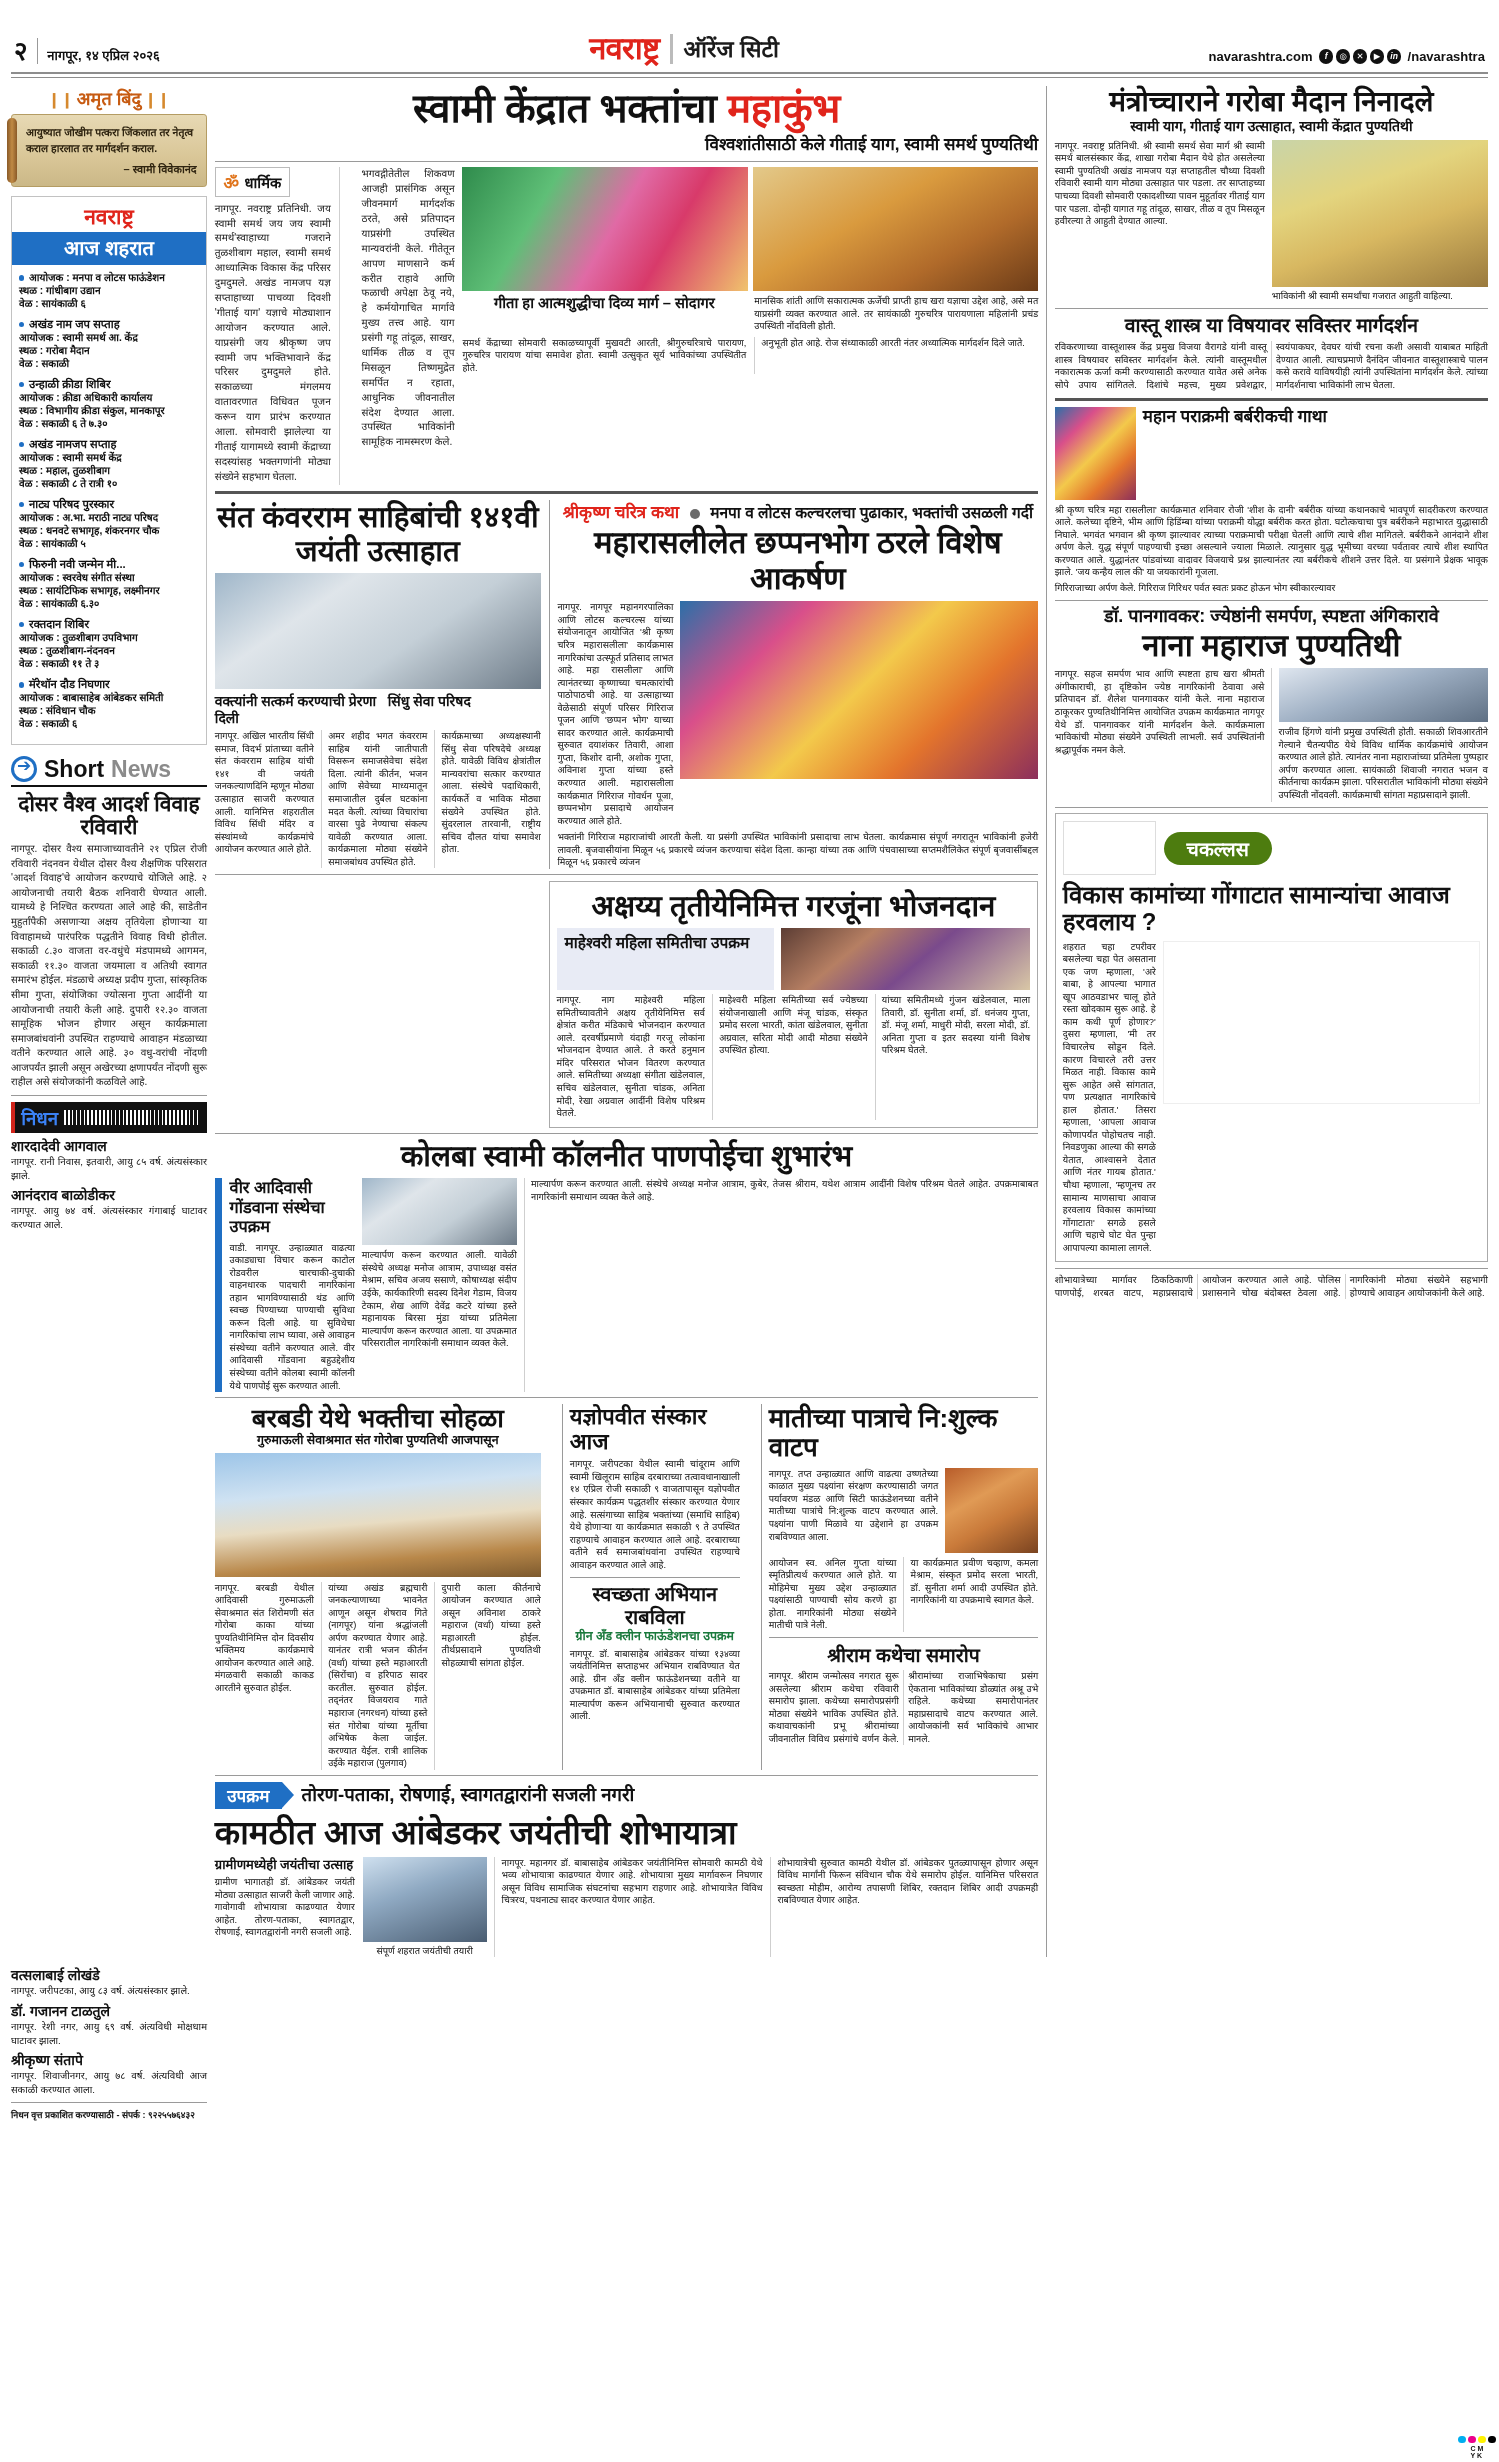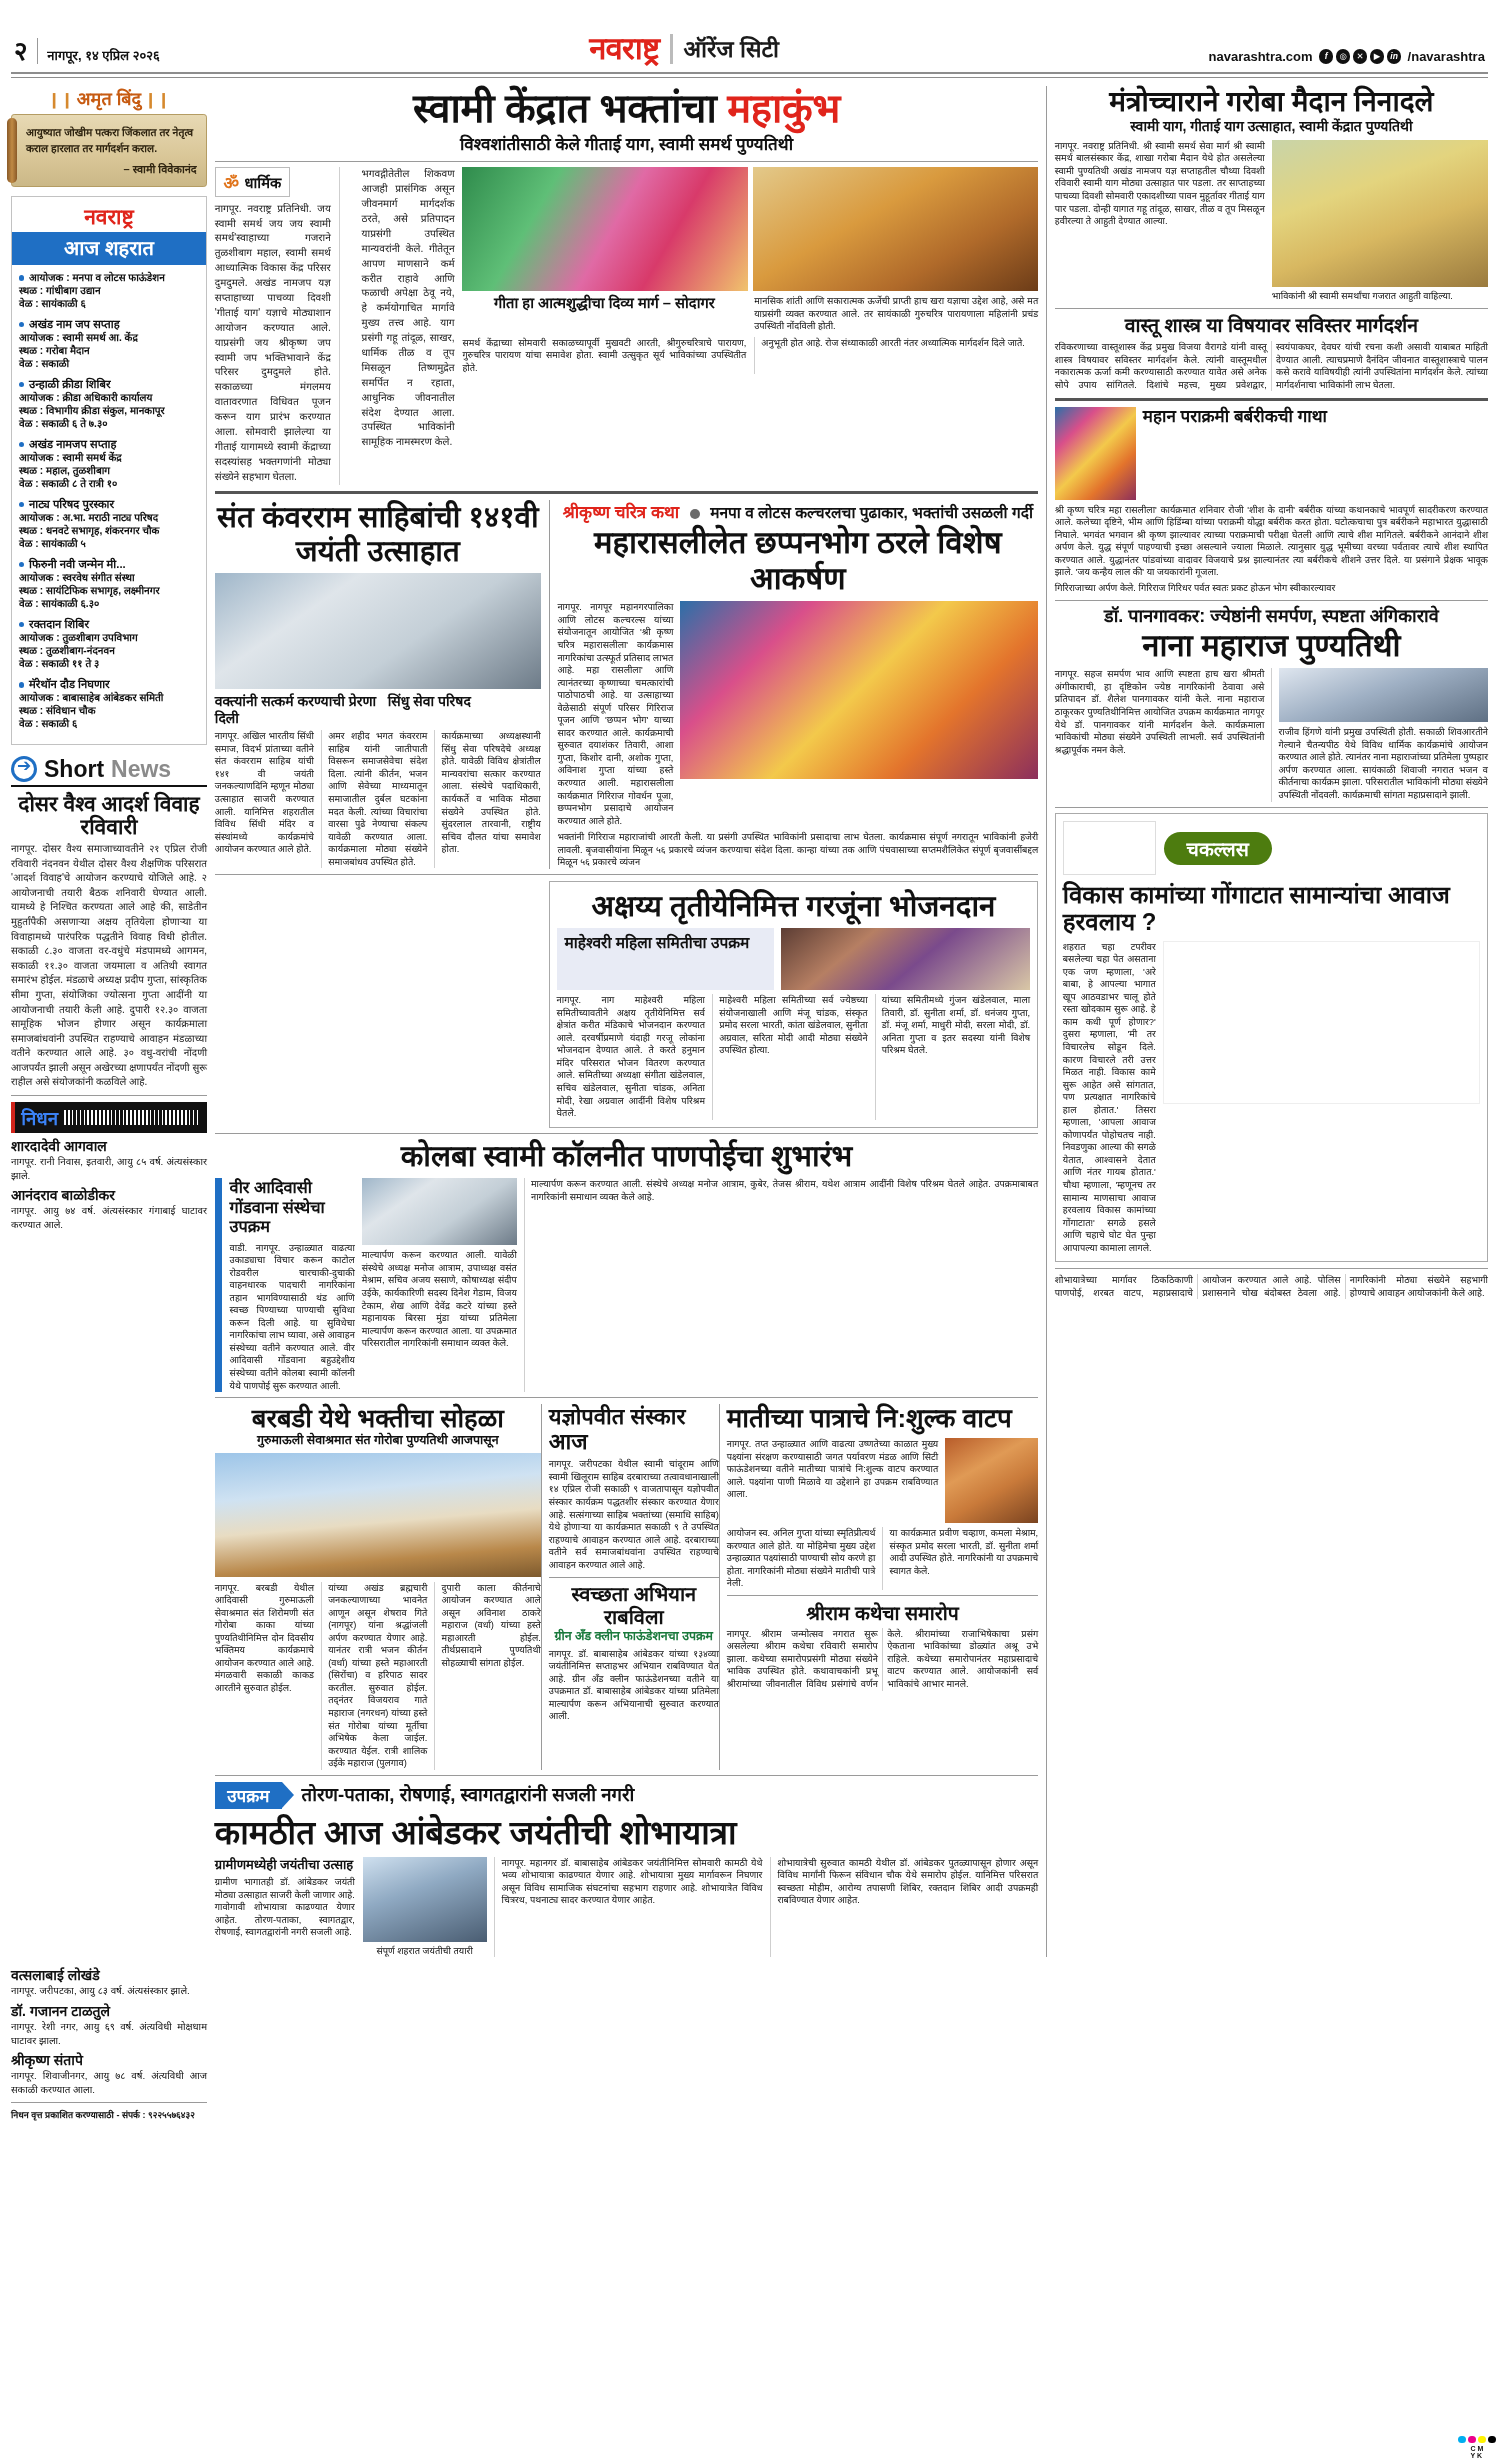--- a/index.html
+++ b/index.html
@@ -247,21 +247,21 @@
         <div class="d">नागपूर. आयु ७४ वर्ष. अंत्यसंस्कार गंगाबाई घाटावर करण्यात आले.</div>
       </div>
     </div>
 
     <div class="col-mid">
 
       <div>
         <div class="hl1" style="text-align:center">
           <span>स्वामी केंद्रात भक्तांचा </span><span class="red">महाकुंभ</span>
         </div>
-        <div class="sub" style="text-align:center; margin-top:4.7px">विश्वशांतीसाठी केले गीताई याग, स्वामी समर्थ पुण्यतिथी</div>
+        <div class="sub" style="text-align:right; margin-top:4.7px">विश्वशांतीसाठी केले गीताई याग, स्वामी समर्थ पुण्यतिथी</div>
         <div class="hr-thin"></div>
 
         <div style="display:flex; gap:7.8px; margin-top:3.1px;">
           <div style="width:116px; flex:none;">
             <div class="badge-dharmik">
               <span class="om">ॐ</span>
               <span class="tx">धार्मिक</span>
             </div>
             <div class="body-t" style="margin-top:4.7px">नागपूर. नवराष्ट्र प्रतिनिधी. जय स्वामी समर्थ जय जय स्वामी समर्थ'स्वाहाच्या गजराने तुळशीबाग महाल, स्वामी समर्थ आध्यात्मिक विकास केंद्र परिसर दुमदुमले. अखंड नामजप यज्ञ सप्ताहाच्या पाचव्या दिवशी 'गीताई याग' यज्ञाचे मोठ्याशान आयोजन करण्यात आले. याप्रसंगी जय श्रीकृष्ण जप स्वामी जप भक्तिभावाने केंद्र परिसर दुमदुमले होते. सकाळच्या मंगलमय वातावरणात विधिवत पूजन करून याग प्रारंभ करण्यात आला. सोमवारी झालेल्या या गीताई यागामध्ये स्वामी केंद्राच्या सदस्यांसह भक्तगणांनी मोठ्या संख्येने सहभाग घेतला.</div>
           </div>
@@ -378,21 +378,21 @@
             <div class="cap" style="margin-top:3.9px">माल्यार्पण करून करण्यात आली. यावेळी संस्थेचे अध्यक्ष मनोज आत्राम, उपाध्यक्ष वसंत मेश्राम, सचिव अजय ससाणे, कोषाध्यक्ष संदीप उईके, कार्यकारिणी सदस्य दिनेश गेडाम, विजय टेकाम, शेख आणि देवेंद्र कटरे यांच्या हस्ते महानायक बिरसा मुंडा यांच्या प्रतिमेला माल्यार्पण करून करण्यात आला. या उपक्रमात परिसरातील नागरिकांनी समाधान व्यक्त केले.</div>
           </div>
           <div style="flex:1; border-left:0.8px solid #cfcfcf; padding-left:6.2px;">
             <div class="cap">माल्यार्पण करून करण्यात आली. संस्थेचे अध्यक्ष मनोज आत्राम, कुबेर, तेजस श्रीराम, यथेश आत्राम आदींनी विशेष परिश्रम घेतले आहेत. उपक्रमाबाबत नागरिकांनी समाधान व्यक्त केले आहे.</div>
           </div>
         </div>
       </div>
 
       <div class="hr-thin"></div>
 
-      <div style="display:flex; gap:0;">
+      <div style="display:flex; gap:21px;">
         <div style="width:326px; flex:none;">
           <div class="hl3" style="text-align:center; font-size:25.6px">बरबडी येथे भक्तीचा सोहळा</div>
           <div class="sub" style="font-size:12.4px; text-align:center">गुरुमाऊली सेवाश्रमात संत गोरोबा पुण्यतिथी आजपासून</div>
           <div class="ph ph-bldg" style="height:124px; margin-top:4.7px;"></div>
           <div style="display:flex; gap:7px; margin-top:4.7px;">
             <div style="flex:1;">
                 <div class="cap">नागपूर. बरबडी येथील आदिवासी गुरुमाऊली सेवाश्रमात संत शिरोमणी संत गोरोबा काका यांच्या पुण्यतिथीनिमित्त दोन दिवसीय भक्तिमय कार्यक्रमाचे आयोजन करण्यात आले आहे. मंगळवारी सकाळी काकड आरतीने सुरुवात होईल.</div>
               </div>
             <div style="flex:1; border-left:0.8px solid #cfcfcf; padding-left:6.2px;">
                 <div class="cap">यांच्या अखंड ब्रह्मचारी जनकल्याणाच्या भावनेत आणून असून शेषराव गिते (नागपूर) यांना श्रद्धांजली अर्पण करण्यात येणार आहे. यानंतर रात्री भजन कीर्तन (वर्धा) यांच्या हस्ते महाआरती (सिरोंचा) व हरिपाठ सादर करतील. सुरुवात होईल. तद्नंतर विजयराव गाते महाराज (नगरधन) यांच्या हस्ते संत गोरोबा यांच्या मूर्तीचा अभिषेक केला जाईल. करण्यात येईल. रात्री शालिक उईके महाराज (पुलगाव)</div>

